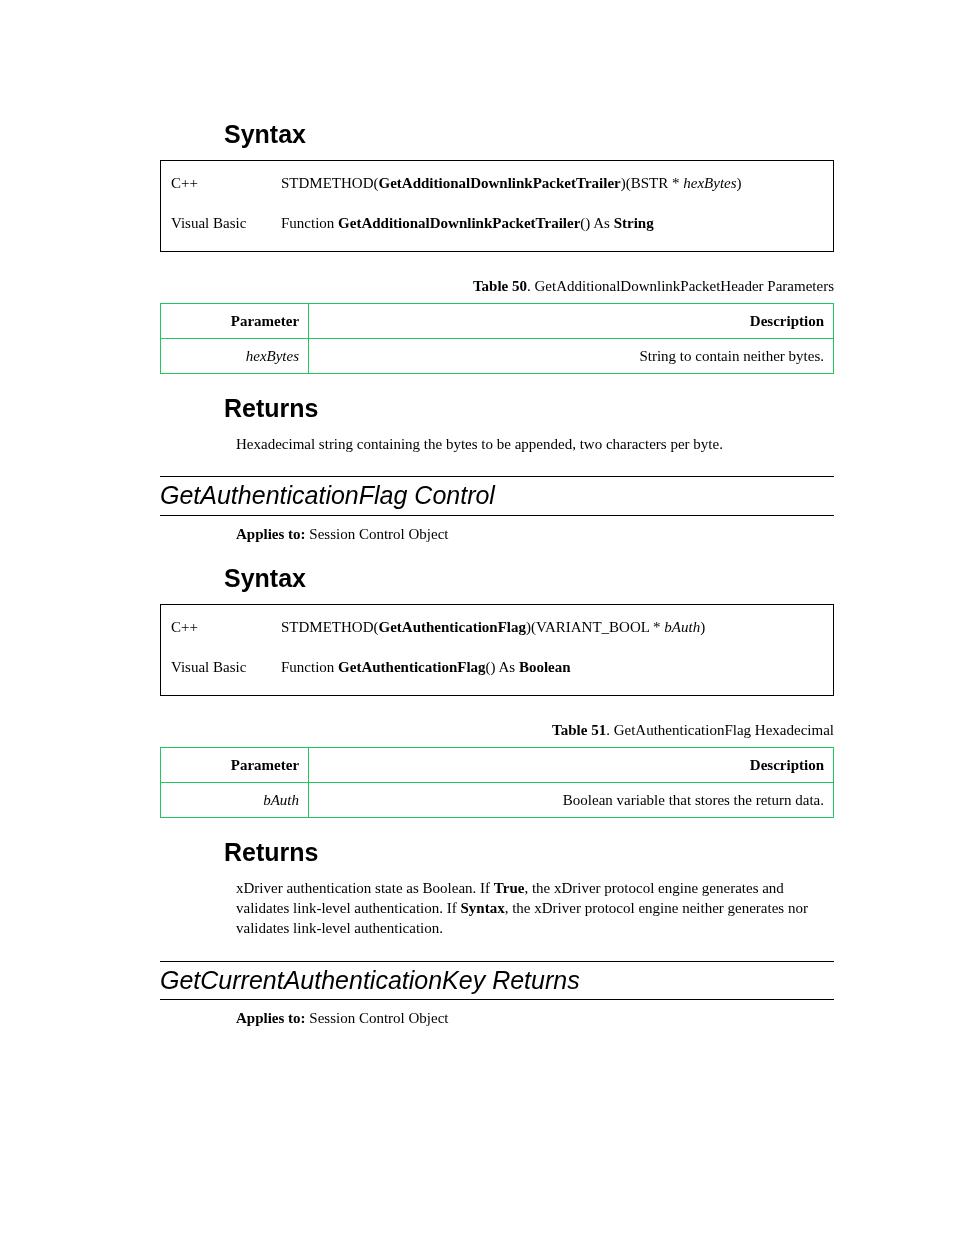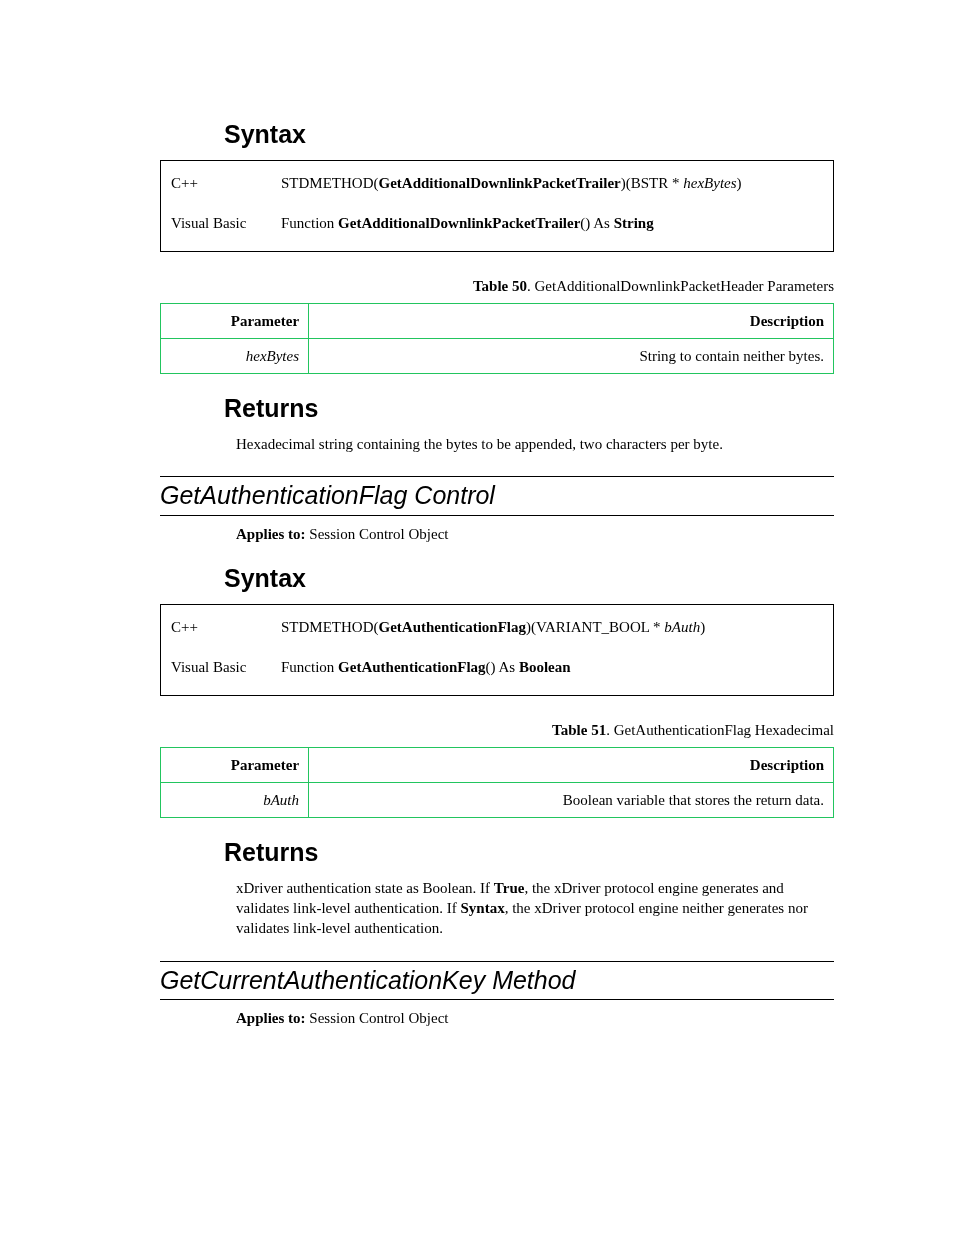--- a/index.html
+++ b/index.html
@@ -171,18 +171,18 @@
 </tbody>
   </table>
 
 <div class="h2">Returns</div>
 <div class="body-indent">
   <p>
     <span>xDriver authentication state as Boolean.  If </span><span class="bold">True</span><span>, the xDriver protocol engine generates and validates link-level authentication.  If </span><span class="bold">Syntax</span><span>, the xDriver protocol engine neither generates nor validates link-level authentication.</span>
   </p>
 </div>
 
-<div class="h1">GetCurrentAuthenticationKey Method</div>
+<div class="h1">GetCurrentAuthenticationKey Returns</div>
 <div class="body-indent">
   <p>
     <span class="bold">Applies to:</span><span>  Session Control Object</span>
   </p>
 </div>
 
 </body></html>

